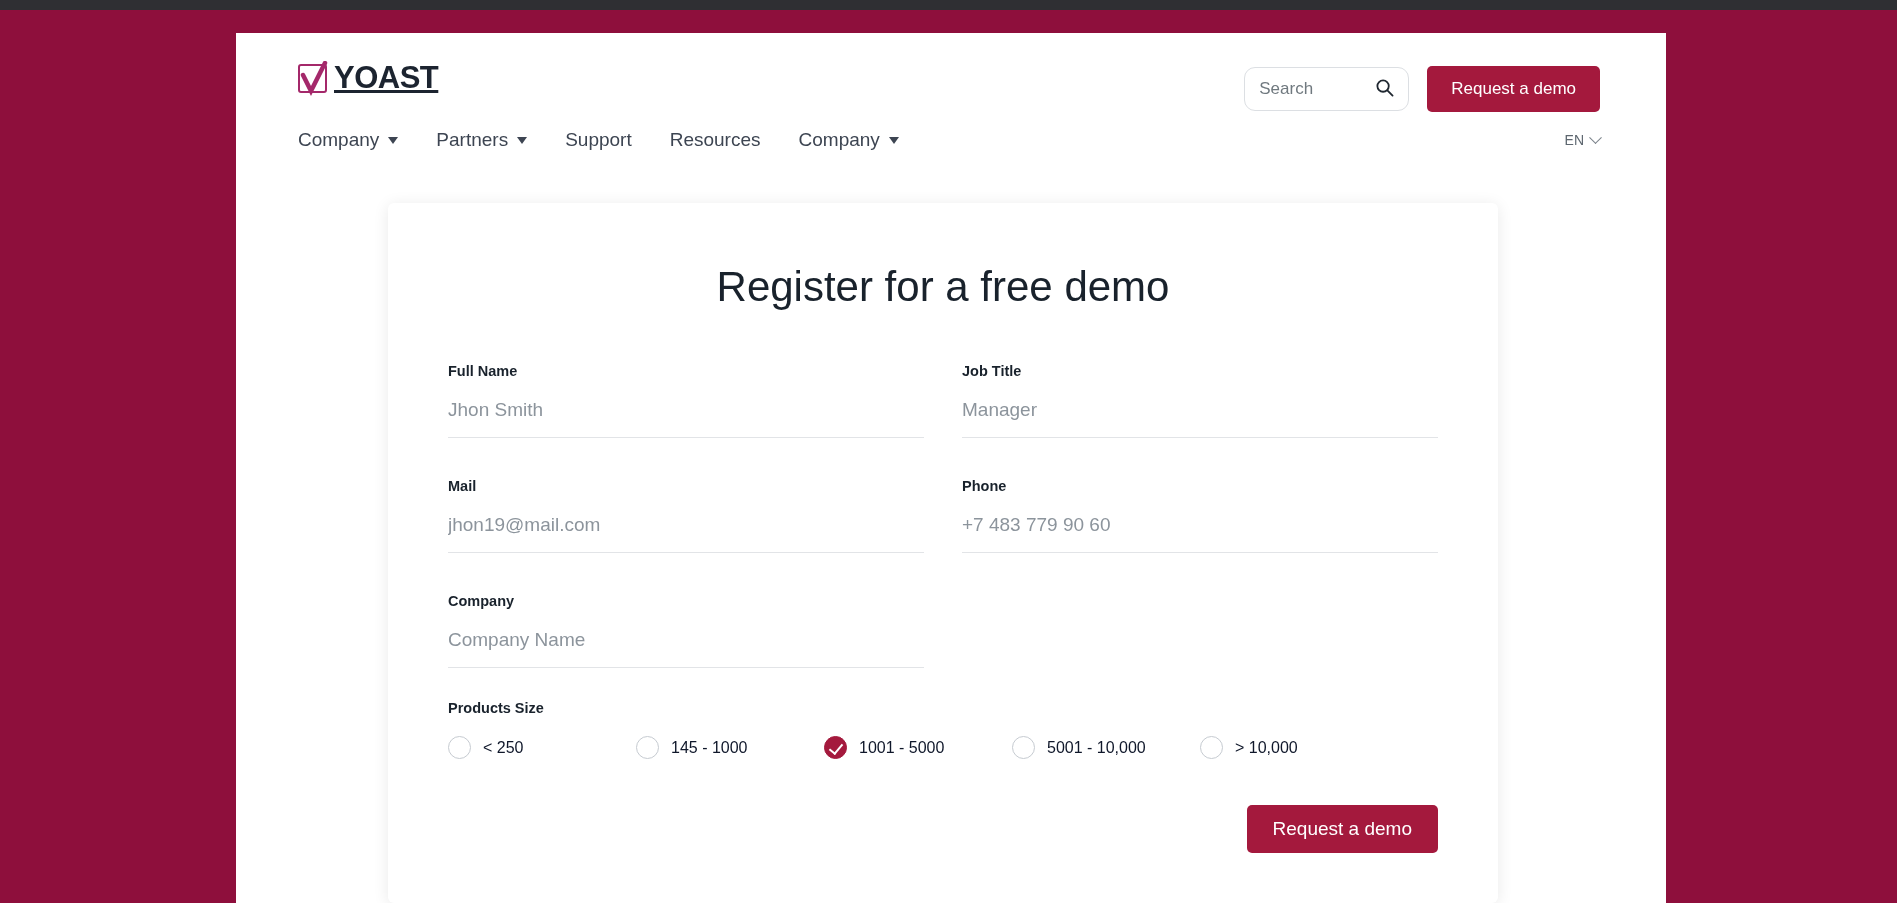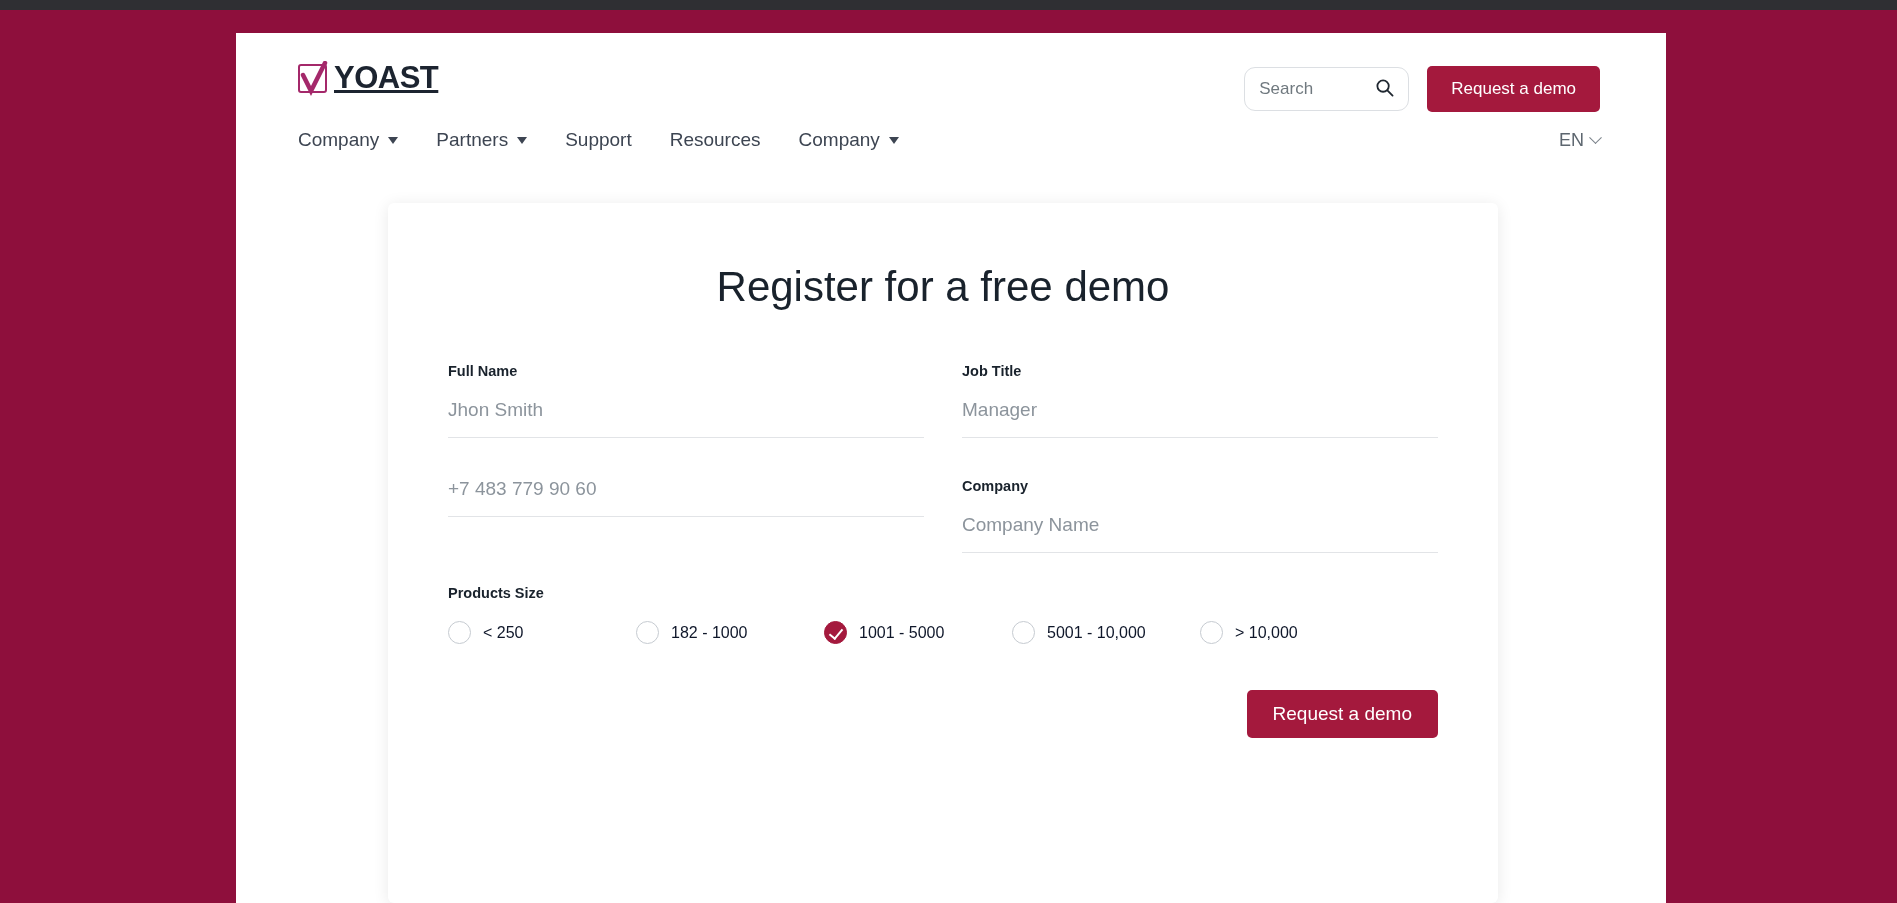--- a/index.html
+++ b/index.html
@@ -134,21 +134,21 @@
   .caret {
     width: 0; height: 0;
     border-left: 5.5px solid transparent;
     border-right: 5.5px solid transparent;
     border-top: 7px solid #3d4552;
   }
   .lang {
     display: flex;
     align-items: center;
     gap: 7px;
-    font-size: 18px;
+    font-size: 14px;
     color: #5d666f;
     cursor: pointer;
     text-align: right;
   }
   .chev-small {
     width: 9px; height: 9px;
     border-right: 1.8px solid #7b838b;
     border-bottom: 1.8px solid #7b838b;
     transform: rotate(45deg) translate(-2px,-2px);
   }
@@ -361,22 +361,27 @@
       <div class="field">
         <div class="field-label">Full Name</div>
         <input class="field-input" type="text" placeholder="Jhon Smith" style="">
       </div>
 
       <div class="field">
         <div class="field-label">Job Title</div>
         <input class="field-input" type="text" placeholder="Manager" style="">
       </div>
 
-
       <div class="field">
+        <div class="field-label">Mail</div>
+        <input class="field-input" type="text" placeholder="jhon19@mail.com" style="">
+      </div>
+
+      <div class="field">
+        <div class="field-label">Phone</div>
         <input class="field-input" type="text" placeholder="+7 483 779 90 60" style="">
       </div>
 
       <div class="field">
         <div class="field-label">Company</div>
         <input class="field-input" type="text" placeholder="Company Name" style="">
       </div>
 
 
     </div>
@@ -385,21 +390,21 @@
       <div class="field-label">Products Size</div>
       <div class="radio-row">
 
         <div class="radio-opt">
           <span class="radio-circle"></span>
           <span class="radio-label">&lt; 250</span>
         </div>
 
         <div class="radio-opt">
           <span class="radio-circle"></span>
-          <span class="radio-label">182 - 1000</span>
+          <span class="radio-label">145 - 1000</span>
         </div>
 
         <div class="radio-opt">
           <span class="radio-circle checked"></span>
           <span class="radio-label">1001 - 5000</span>
         </div>
 
         <div class="radio-opt">
           <span class="radio-circle"></span>
           <span class="radio-label">5001 - 10,000</span>

